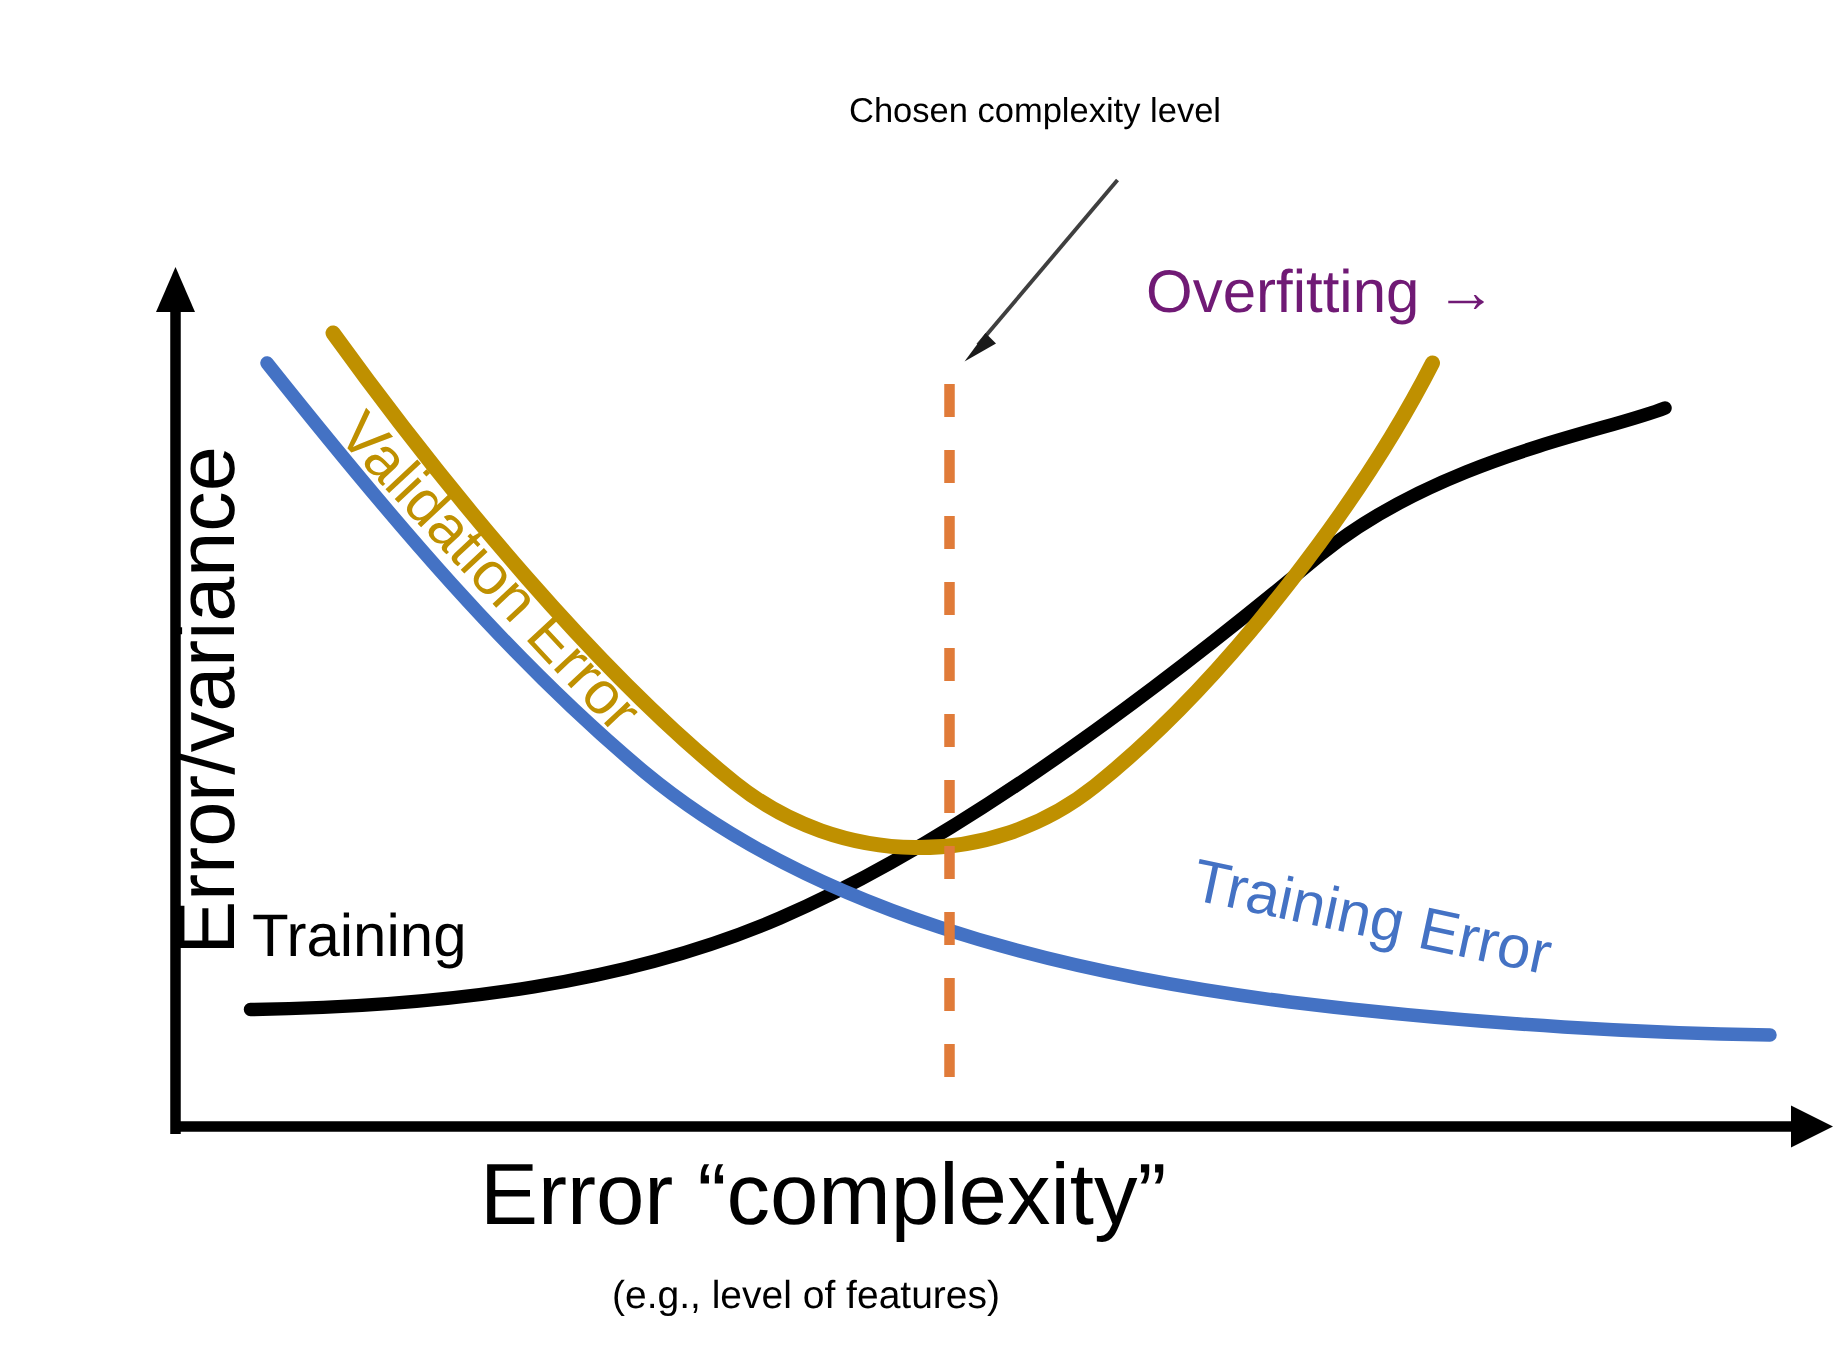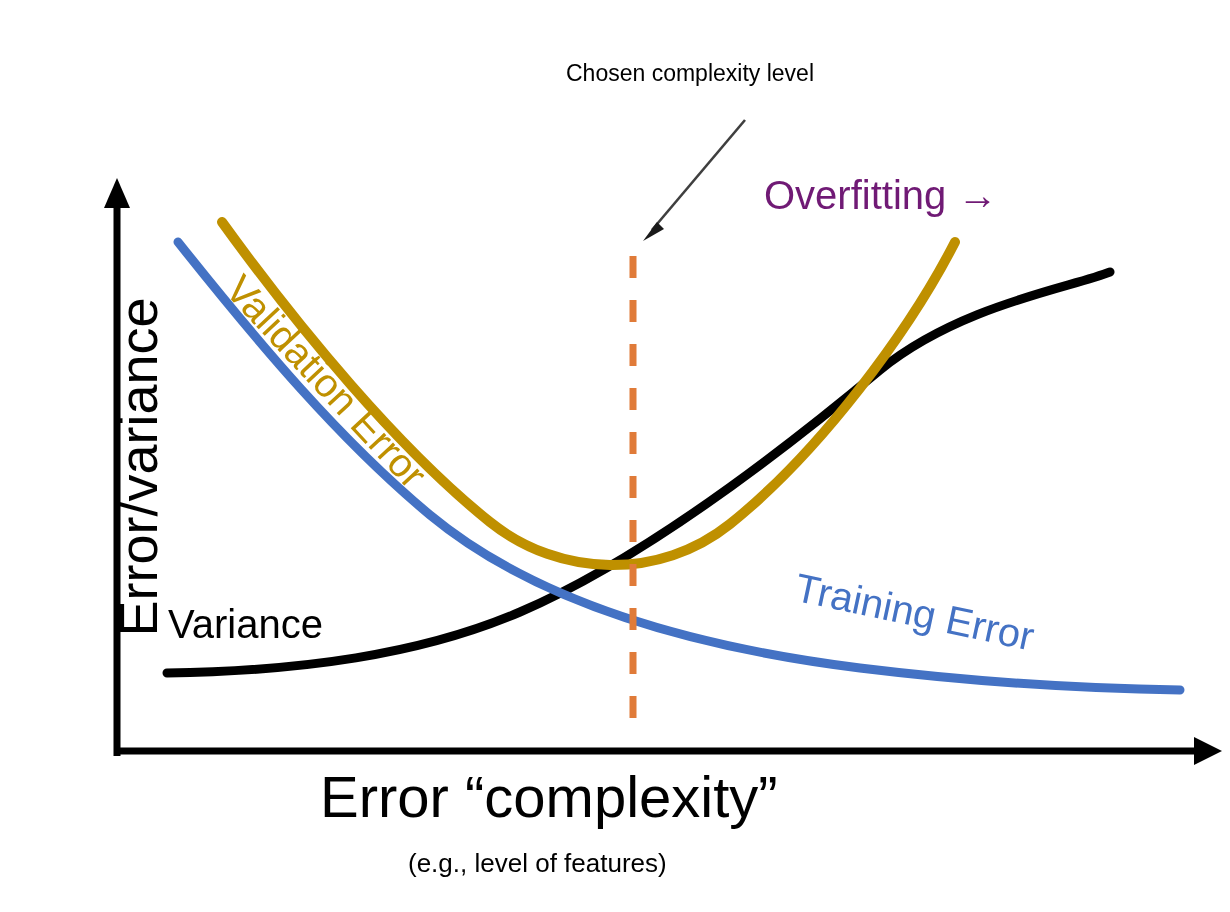--- a/index.html
+++ b/index.html
@@ -125,19 +125,19 @@
 
 
   <div class="lbl" id="overfitting-label">Overfitting →</div>
 
   <div class="lbl" id="y-axis-label">Error/variance</div>
 
   <div class="lbl" id="x-axis-label">Error “complexity”</div>
 
   <div class="lbl" id="x-axis-sublabel">(e.g., level of features)</div>
 
-  <div class="lbl" id="variance-label">Variance</div>
+  <div class="lbl" id="variance-label">Training</div>
 
   <div class="lbl" id="training-error-label">Training Error</div>
 
   <div class="lbl" id="validation-error-label">Validation Error</div>
 
 </div>
 
 </body></html>

